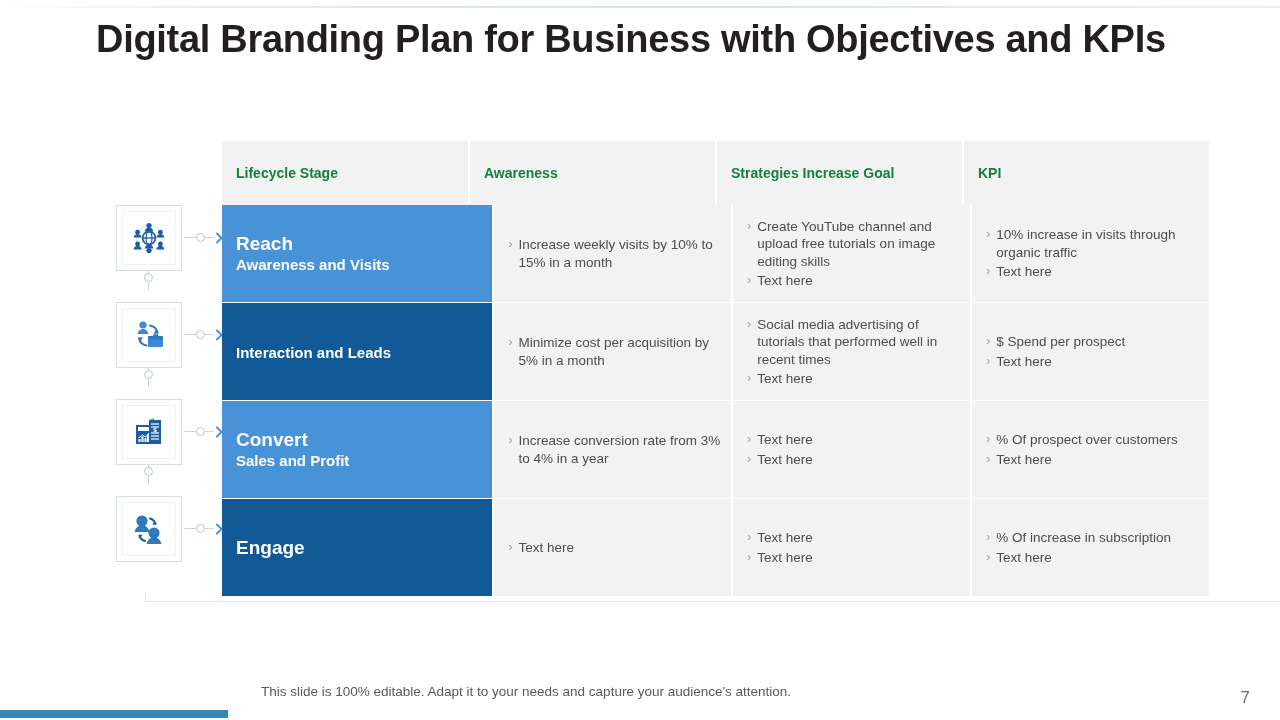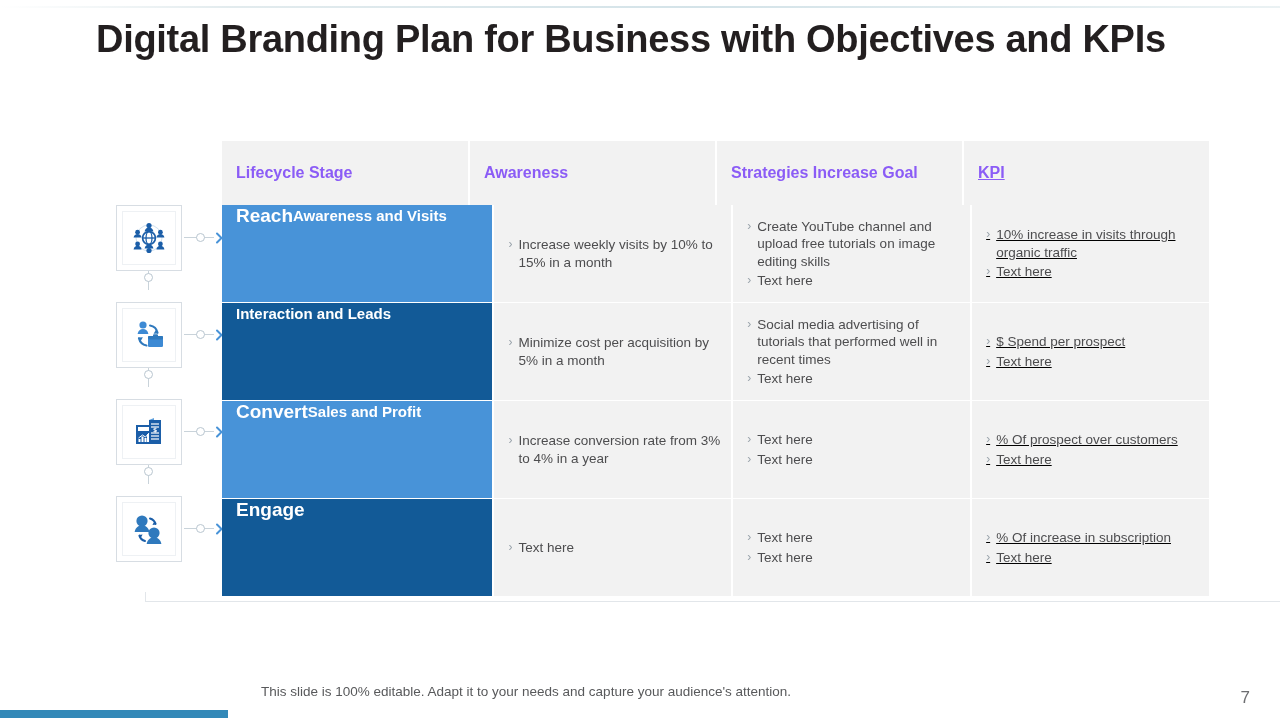--- a/index.html
+++ b/index.html
@@ -49,33 +49,33 @@
     border: 1px solid #b9c6d0; background: #fff;
   }
   .h-conn .chev { position: absolute; left: 30px; top: 0px; }
 
   
   .table { position: absolute; left: 222px; top: 141px; width: 987px; }
   .t-row { display: flex; }
   .t-head { background: #f2f2f2; height: 64px; }
   .t-head .cell {
     display: flex; align-items: center;
-    font-size: 16px; font-weight: 700; color: #8b5cf6;
+    font-size: 14px; font-weight: 700; color: #15803d;
     padding-left: 14px;
   }
   .c1 { width: 246px; }
   .c2 { width: 247px; }
   .c3 { width: 247px; }
-  .c4 { width: 247px; text-decoration: underline; }
+  .c4 { width: 247px; }
 
   .t-head .c2, .t-head .c3, .t-head .c4 { border-left: 2px solid #ffffff; }
 
   .t-body { height: 97px; }
   .stage {
-    width: 280px; display: flex; flex-direction: row; justify-content: flex-start;
+    width: 280px; display: flex; flex-direction: column; justify-content: center;
     padding-left: 14px; color: #ffffff;
   }
   .stage .s-title { font-size: 19px; font-weight: 700; line-height: 1.15; }
   .stage .s-sub { font-size: 15px; font-weight: 700; line-height: 1.2; margin-top: 2px; }
   .stage.light { background: #4893d8; }
   .stage.dark  { background: #125a97; }
 
   .bullets {
     background: #f2f2f2; display: flex; flex-direction: column; justify-content: center;
     padding: 6px 10px 6px 8px; border-left: 2px solid #ffffff;

